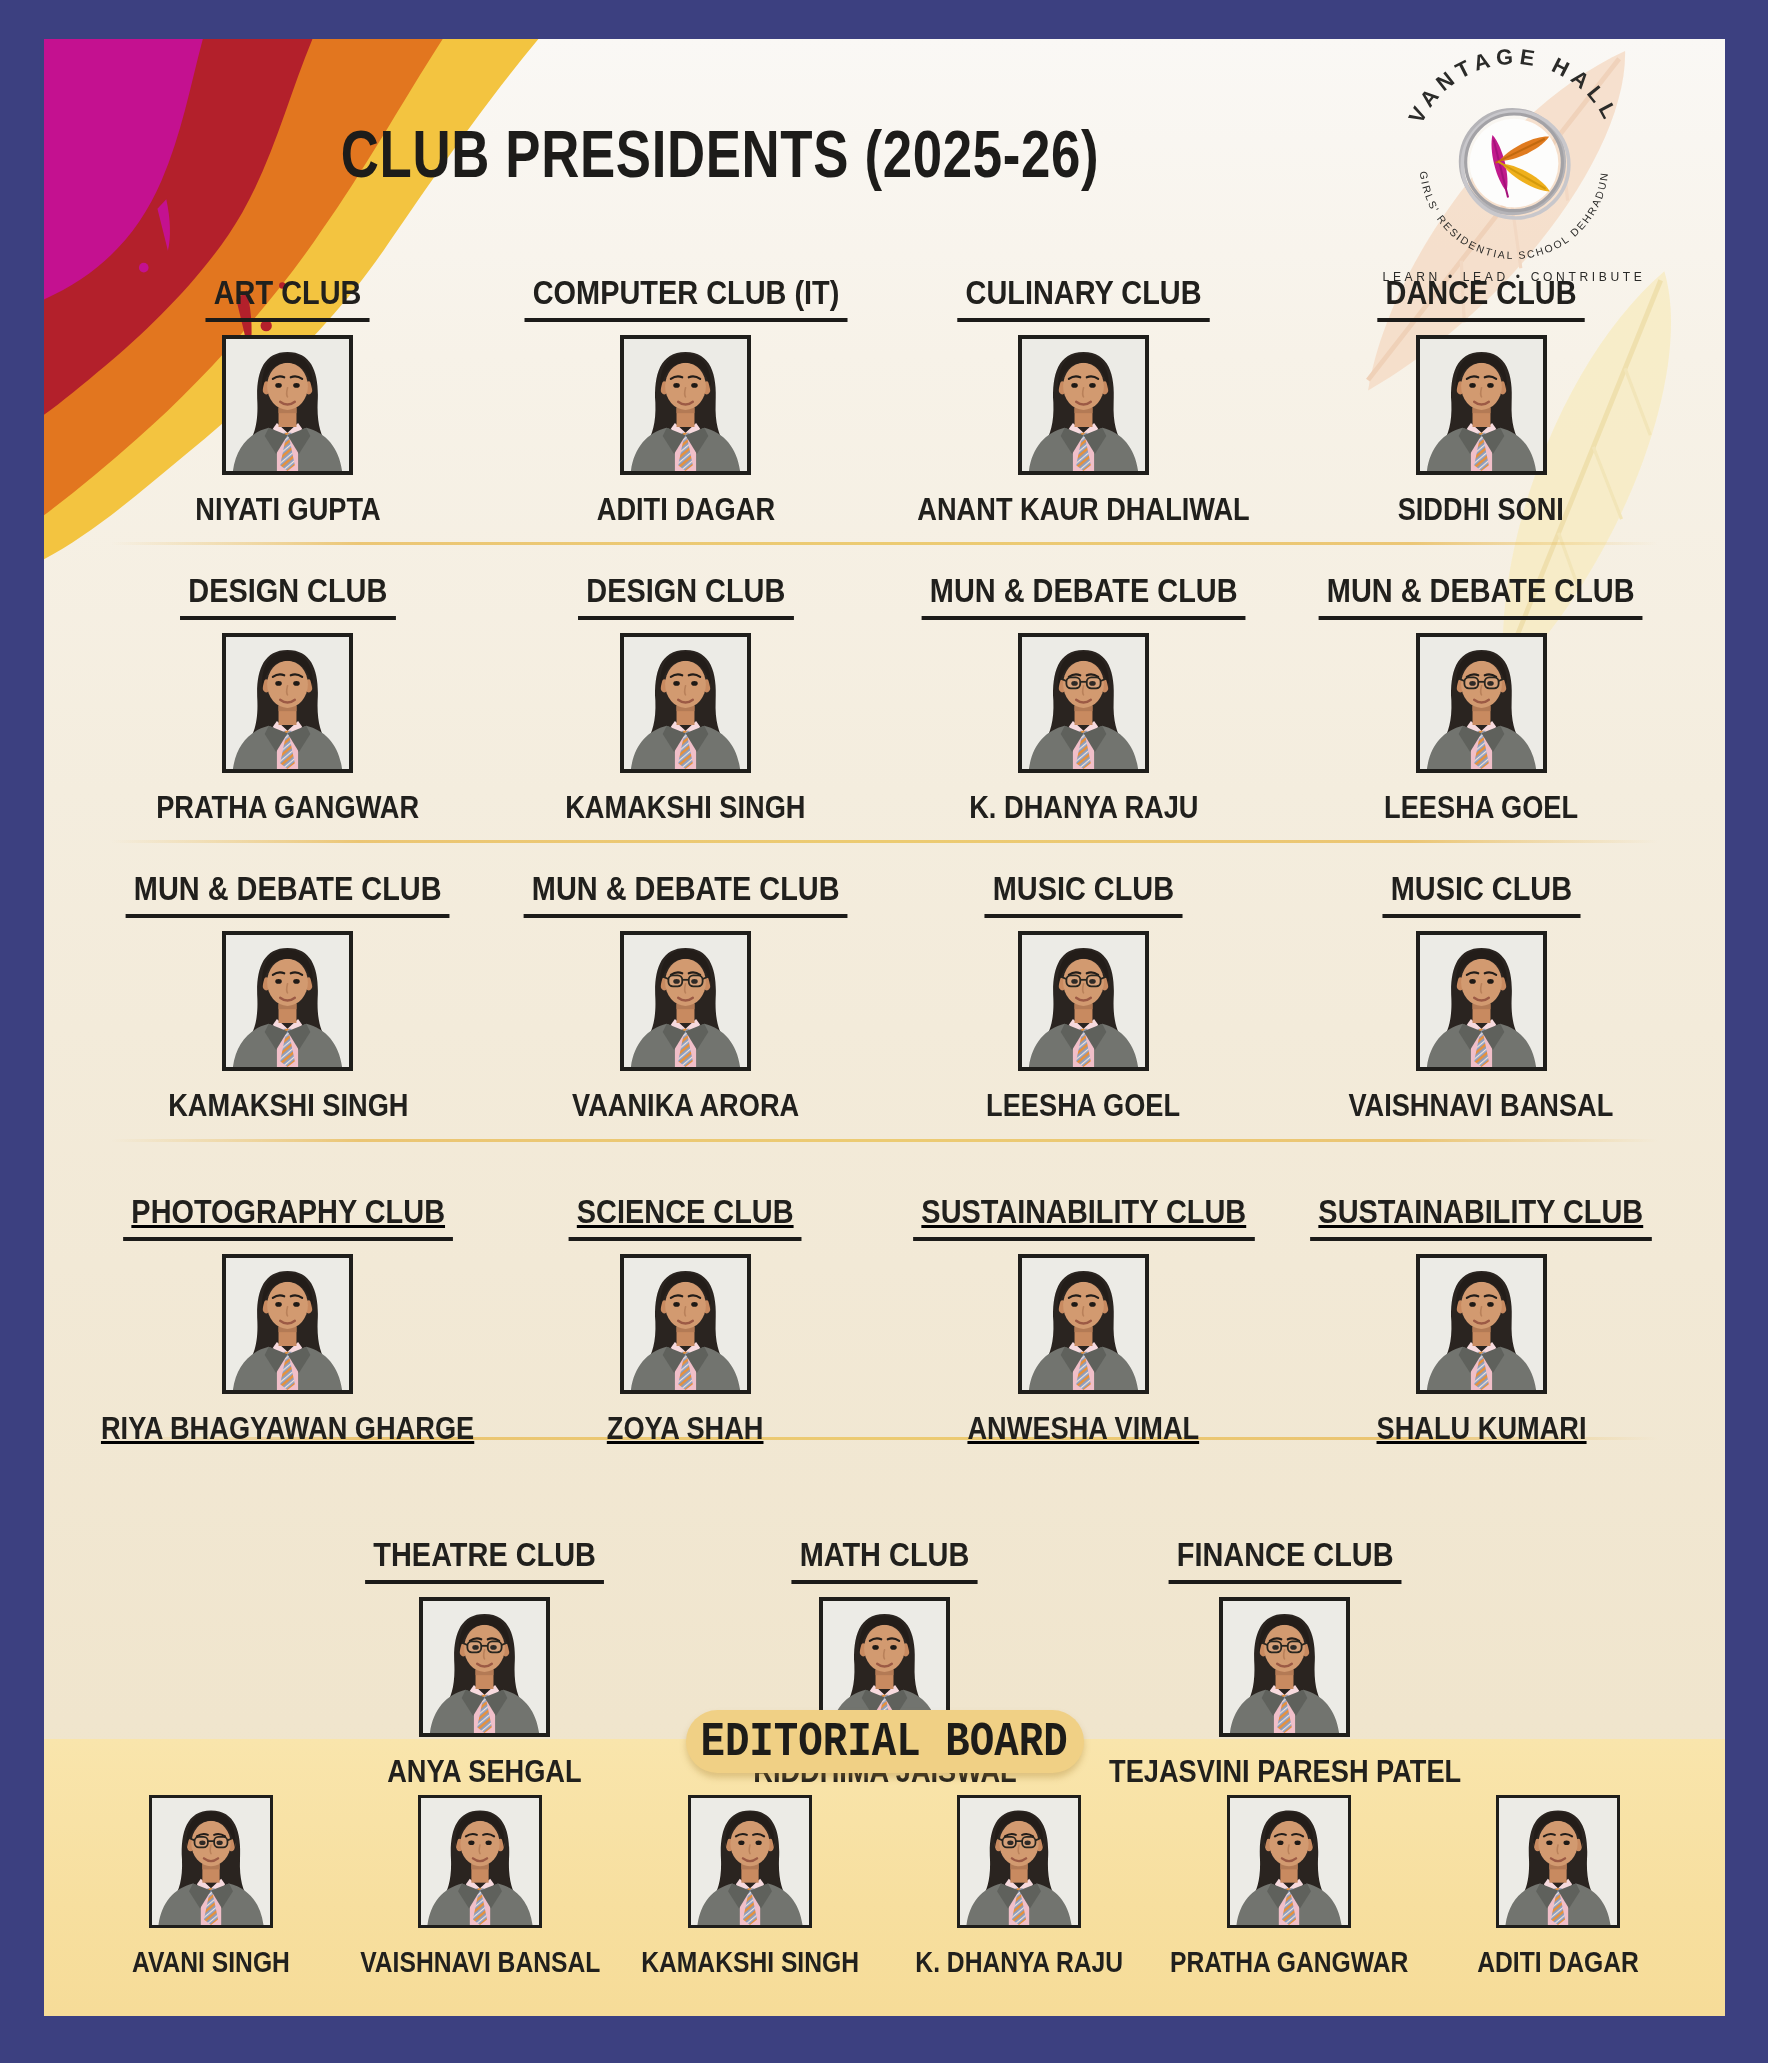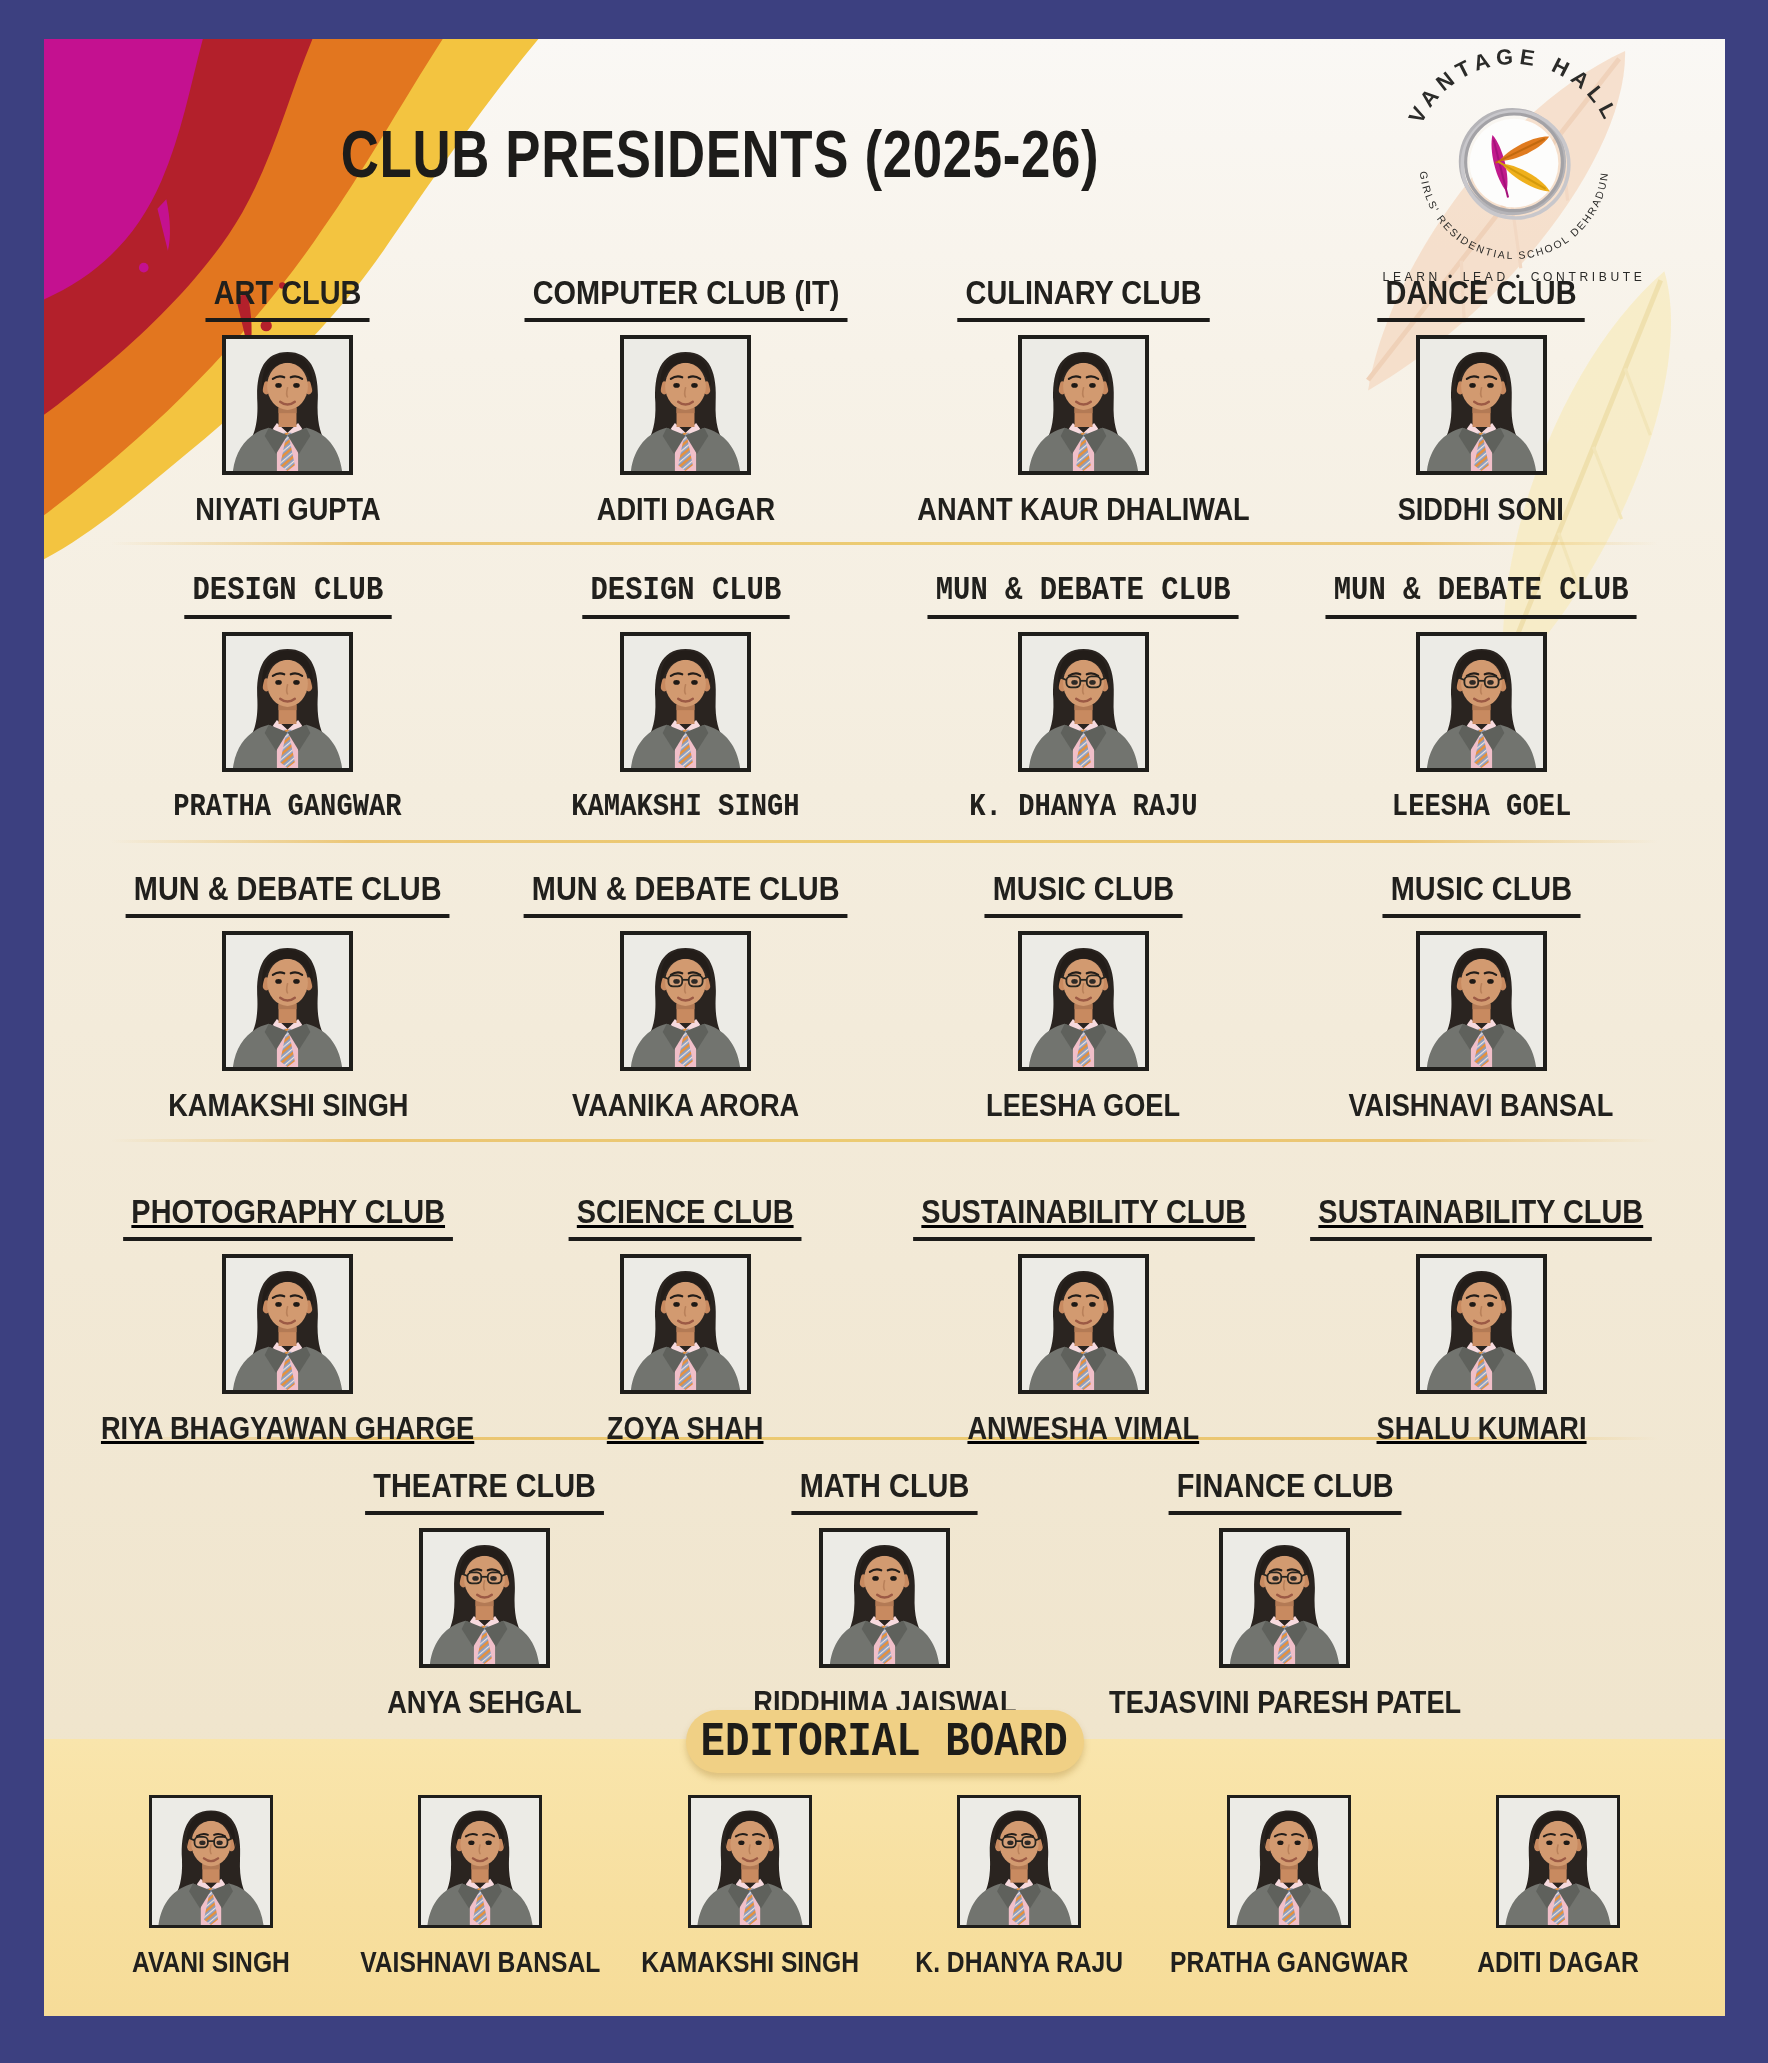--- a/index.html
+++ b/index.html
@@ -28,21 +28,21 @@
     background:linear-gradient(90deg,rgba(233,188,90,0) 0%,rgba(233,188,90,.8) 16%,#eccb72 50%,rgba(233,188,90,.8) 84%,rgba(233,188,90,0) 100%);}
   .yellow-section{position:absolute;left:0;right:0;top:1700px;bottom:0;z-index:2;
     background:linear-gradient(180deg,#f9e5ac 0%,#f7df9f 60%,#f6dc98 100%);}
   .editorial-pill{position:absolute;left:50%;top:1671px;transform:translateX(-50%);width:398px;height:63px;
     background:#f0d085;border-radius:35px;display:flex;align-items:center;justify-content:center;z-index:5;
     box-shadow:0 4.8px 6.4px rgba(170,130,50,.35);font-family:Liberation Mono, monospace;}
   .editorial-pill span{display:inline-block;font-size:48px;font-weight:700;color:#1d1c19;white-space:nowrap;transform:scaleX(.85);}
   .editorial-row{top:1756px;z-index:5;}
   .editorial-row .photo-frame{margin-top:0;width:118px;height:127px;border-width:3.2px;}
   .editorial-row .student-name{font-size:29px;margin-top:18px;}
-  .r1{top:234px;} .r2{top:532px;font-family:Liberation Mono, monospace;} .r3{top:830px;} .r4{top:1153px;text-decoration:underline;} .r5{top:1427px;}
+  .r1{top:234px;} .r2{top:532px;} .r3{top:830px;} .r4{top:1153px;text-decoration:underline;} .r5{top:1496px;}
   .d1{top:503px;} .d2{top:801px;} .d3{top:1100px;} .d4{top:1398px;}
   .defs-hidden{position:absolute;width:0;height:0;overflow:hidden;}
   .logo-arc{font-family:"Liberation Sans",sans-serif;fill:#2b2b29;}
 </style>
 </head>
 <body>
 
 <svg class="defs-hidden" aria-hidden="true">
   <defs>
     <pattern id="tieStripes" width="9" height="9" patternUnits="userSpaceOnUse" patternTransform="rotate(-40)">

